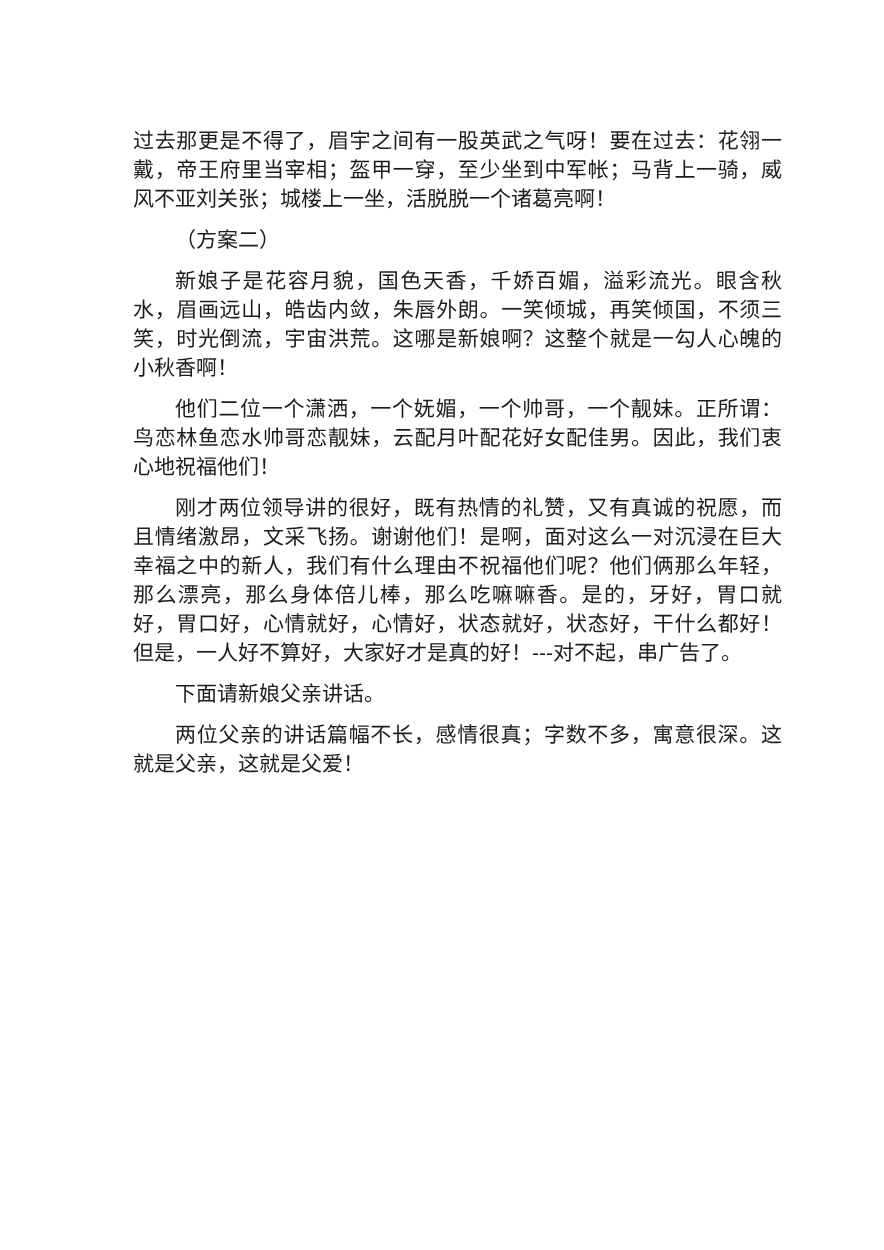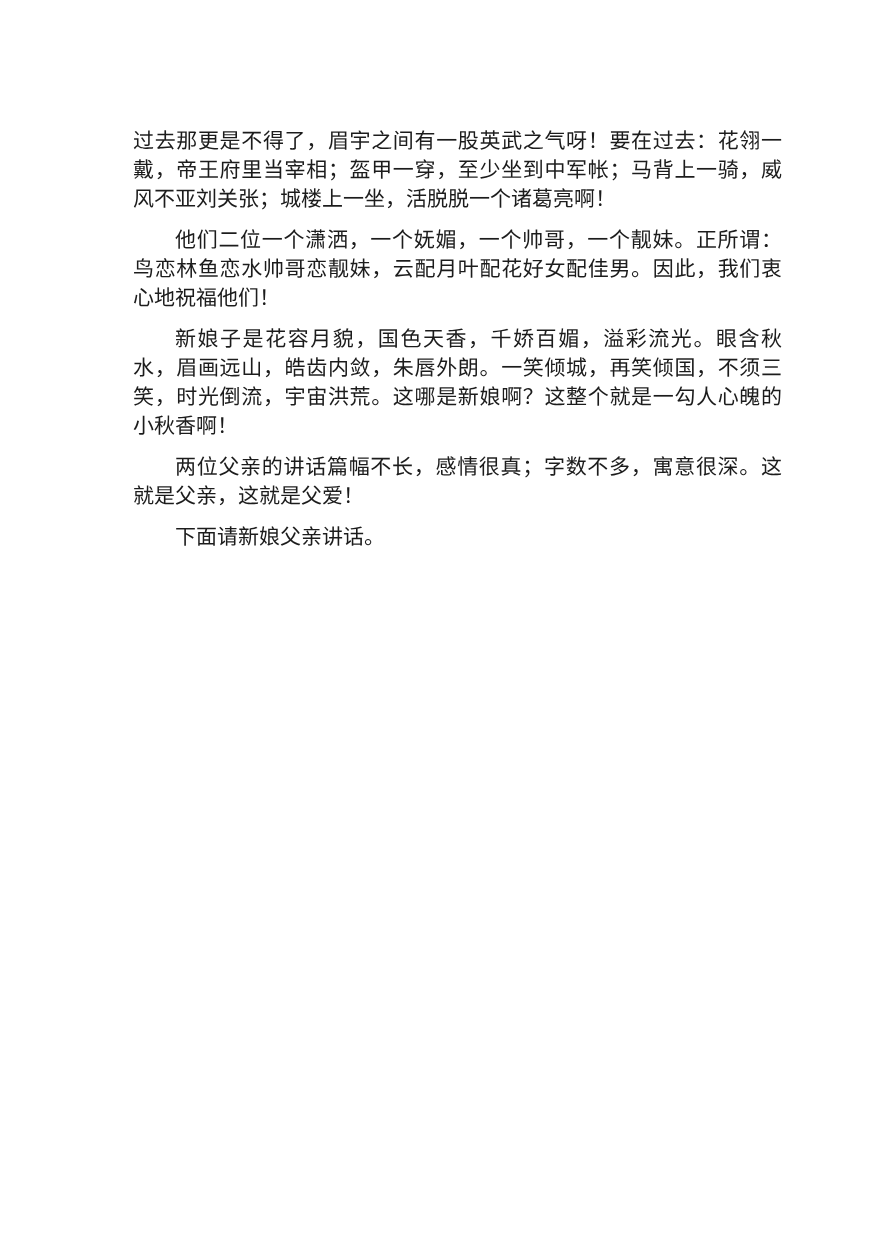--- a/index.html
+++ b/index.html
@@ -34,18 +34,20 @@
   .doc-body p.no-indent {
     text-indent: 0;
   }
 </style>
 </head>
 <body>
 
 <div class="doc-page">
   <div class="doc-body">
     <p class="no-indent">过去那更是不得了，眉宇之间有一股英武之气呀！要在过去：花翎一戴，帝王府里当宰相；盔甲一穿，至少坐到中军帐；马背上一骑，威风不亚刘关张；城楼上一坐，活脱脱一个诸葛亮啊！</p>
+    <p>（方案二）</p>
+    <p>新娘子是花容月貌，国色天香，千娇百媚，溢彩流光。眼含秋水，眉画远山，皓齿内敛，朱唇外朗。一笑倾城，再笑倾国，不须三笑，时光倒流，宇宙洪荒。这哪是新娘啊？这整个就是一勾人心魄的小秋香啊！</p>
     <p>他们二位一个潇洒，一个妩媚，一个帅哥，一个靓妹。正所谓：鸟恋林鱼恋水帅哥恋靓妹，云配月叶配花好女配佳男。因此，我们衷心地祝福他们！</p>
-    <p>新娘子是花容月貌，国色天香，千娇百媚，溢彩流光。眼含秋水，眉画远山，皓齿内敛，朱唇外朗。一笑倾城，再笑倾国，不须三笑，时光倒流，宇宙洪荒。这哪是新娘啊？这整个就是一勾人心魄的小秋香啊！</p>
+    <p>刚才两位领导讲的很好，既有热情的礼赞，又有真诚的祝愿，而且情绪激昂，文采飞扬。谢谢他们！是啊，面对这么一对沉浸在巨大幸福之中的新人，我们有什么理由不祝福他们呢？他们俩那么年轻，那么漂亮，那么身体倍儿棒，那么吃嘛嘛香。是的，牙好，胃口就好，胃口好，心情就好，心情好，状态就好，状态好，干什么都好！但是，一人好不算好，大家好才是真的好！---对不起，串广告了。</p>
+    <p>下面请新娘父亲讲话。</p>
     <p>两位父亲的讲话篇幅不长，感情很真；字数不多，寓意很深。这就是父亲，这就是父爱！</p>
-    <p>下面请新娘父亲讲话。</p>
   </div>
 </div>
 
 </body></html>

